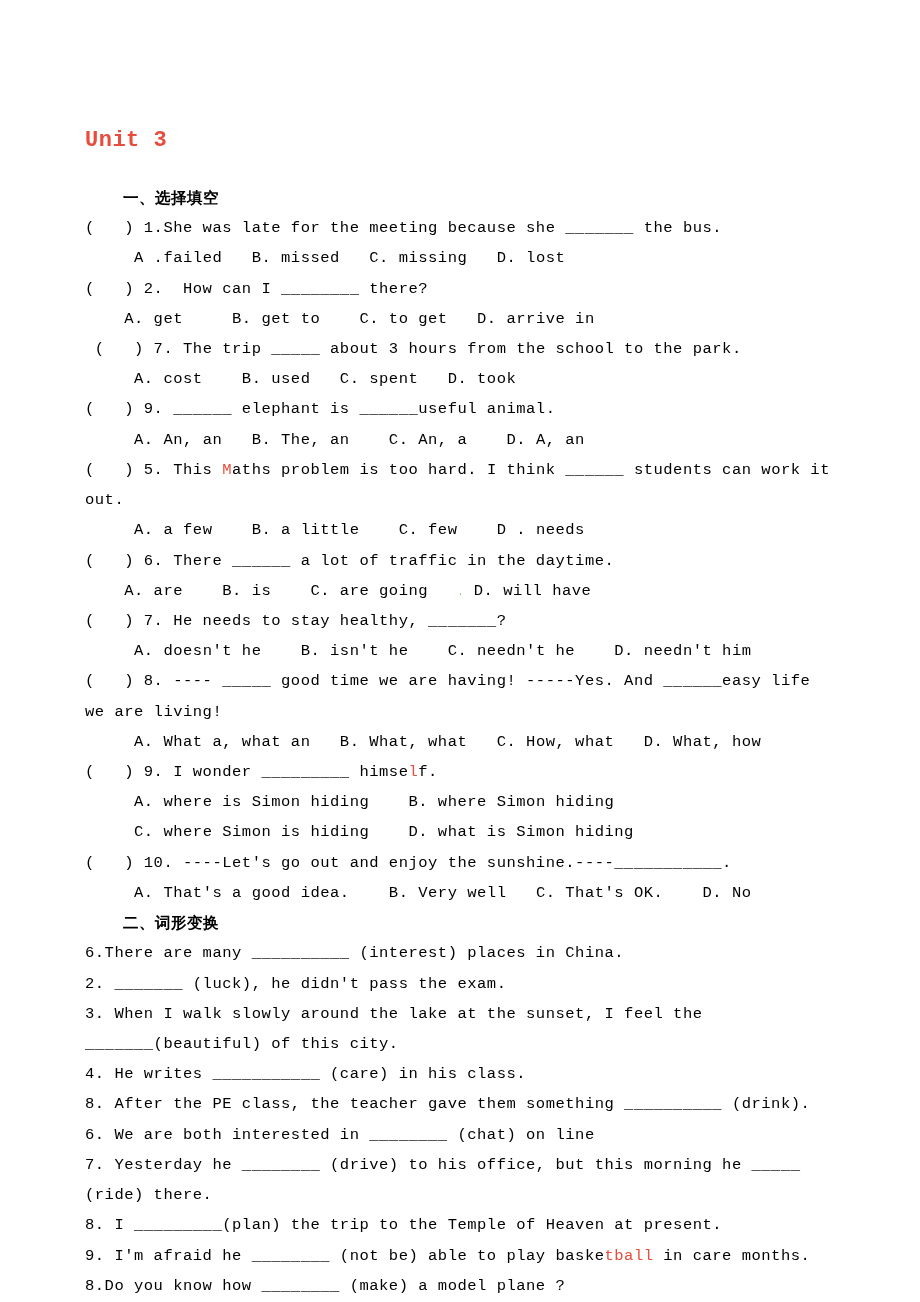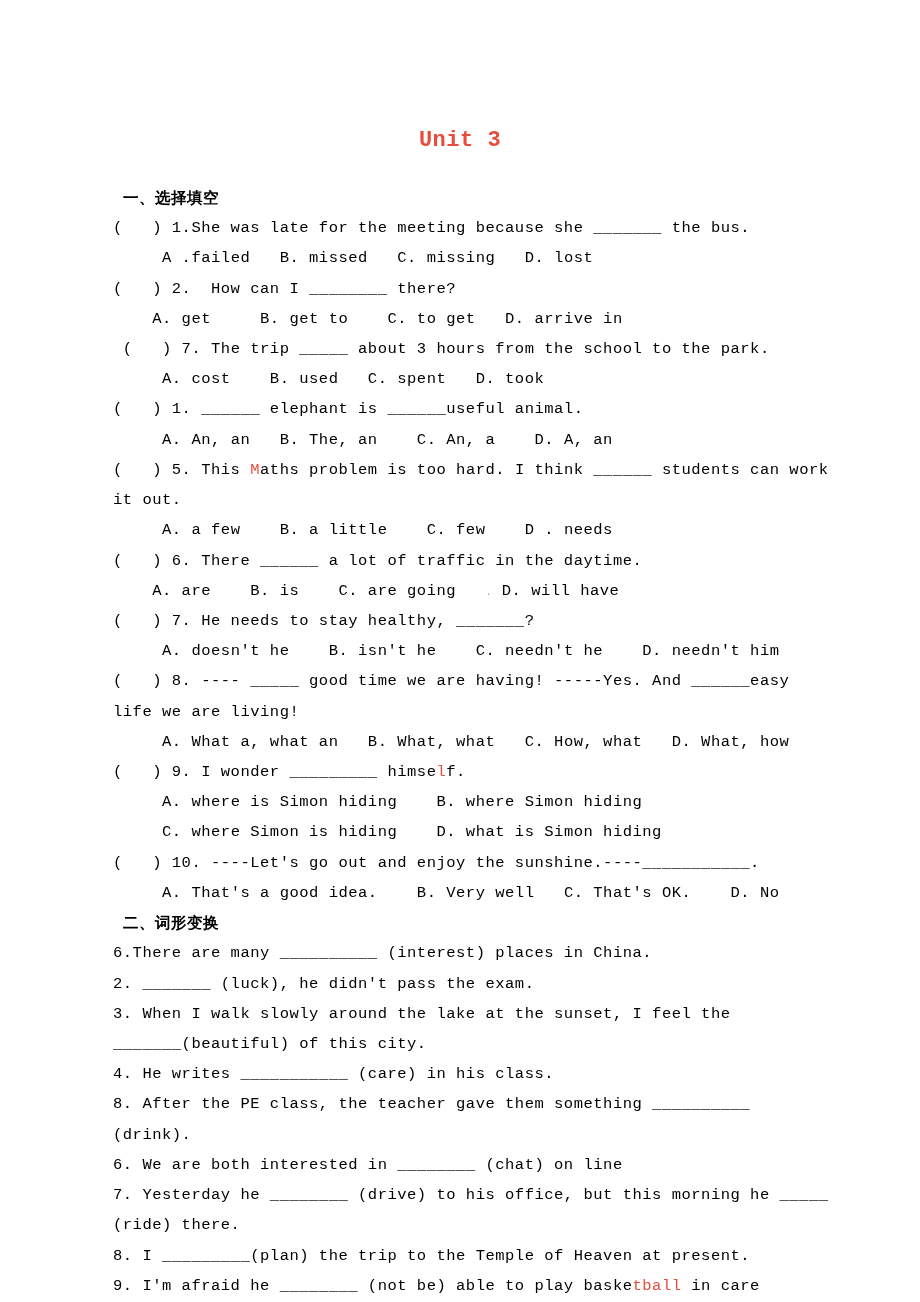--- a/index.html
+++ b/index.html
@@ -8,36 +8,34 @@
       font-family: "SimSun", "宋体", serif;
       width: 920px;
       padding: 120px 85px 60px 85px;
       box-sizing: border-box;
       font-size: 15.5px;
       line-height: 1.95;
       color: #000;
       letter-spacing: 0.5px;
     }
     .title {
-      text-align: center;
       color: #e74c3c;
       font-size: 22px;
       font-weight: bold;
       font-family: "Courier New", "SimSun", monospace;
       margin-bottom: 20px;
     }
     .section-heading {
       font-weight: bold;
       font-family: "SimHei", "SimSun", sans-serif;
       margin-left: 38px;
     }
     .q-line {
       white-space: pre-wrap;
       font-family: "SimSun", serif;
-      margin-left: 28px;
     }
     .mono {
       font-family: "SimSun", "Courier New", monospace;
     }
     .m-red { color: #e74c3c; }
     .dot { color: #7fbf7f; font-size: 10px; }
   </style>
 </head>
 <body>
 
@@ -47,21 +45,21 @@
 
 <div class="q-line mono">(   ) 1.She was late for the meeting because she _______ the bus.</div>
 <div class="q-line mono">     A .failed   B. missed   C. missing   D. lost</div>
 
 <div class="q-line mono">(   ) 2.  How can I ________ there?</div>
 <div class="q-line mono">    A. get     B. get to    C. to get   D. arrive in</div>
 
 <div class="q-line mono"> (   ) 7. The trip _____ about 3 hours from the school to the park.</div>
 <div class="q-line mono">     A. cost    B. used   C. spent   D. took</div>
 
-<div class="q-line mono">(   ) 1. ______ elephant is ______useful animal.</div>
+<div class="q-line mono">(   ) 9. ______ elephant is ______useful animal.</div>
 <div class="q-line mono">     A. An, an   B. The, an    C. An, a    D. A, an</div>
 
 <div class="q-line mono"><span>(   ) 5. This </span><span class="m-red">M</span><span>aths problem is too hard. I think ______ students can work it out.</span></div>
 <div class="q-line mono">     A. a few    B. a little    C. few    D . needs</div>
 
 <div class="q-line mono">(   ) 6. There ______ a lot of traffic in the daytime.</div>
 <div class="q-line mono"><span>    A. are    B. is    C. are going   </span><span class="dot">.</span><span> D. will have</span></div>
 
 <div class="q-line mono">(   ) 7. He needs to stay healthy, _______?</div>
 <div class="q-line mono">     A. doesn't he    B. isn't he    C. needn't he    D. needn't him</div>

